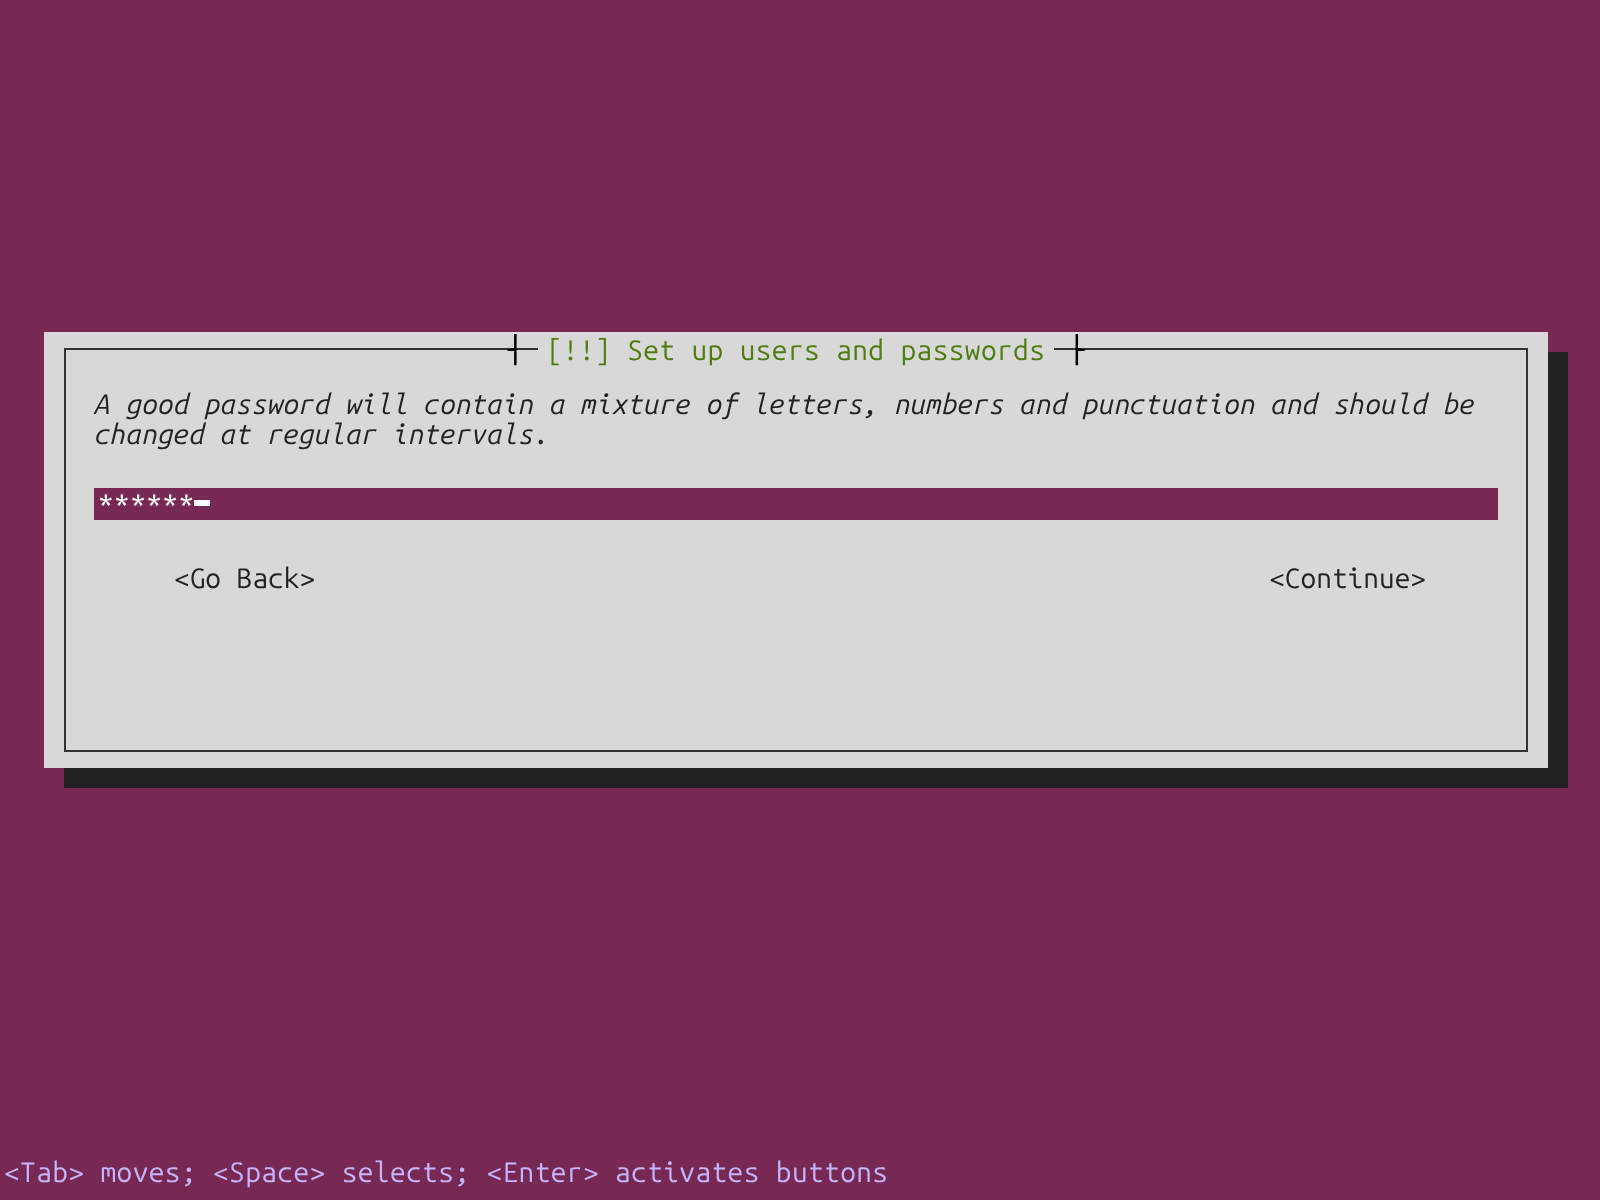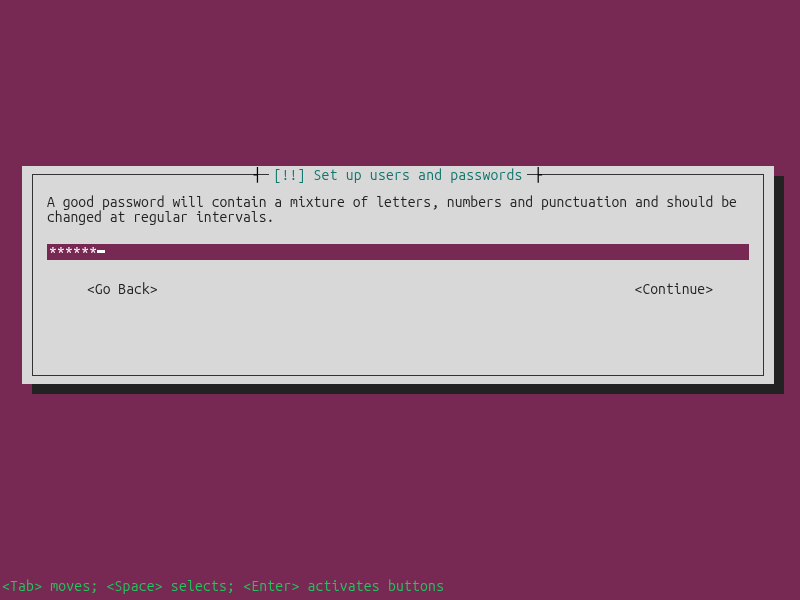--- a/index.html
+++ b/index.html
@@ -42,30 +42,31 @@
       position: absolute;
       top: -8px;
       left: 0;
       right: 0;
       text-align: center;
     }
     .title {
       display: inline-block;
       background: #d8d8d8;
       padding: 0 4px;
-      color: #0f766e;
+      color: #4d7c0f;
       letter-spacing: 0.2px;
     }
     .content {
       padding: 20px 14px 10px 14px;
       color: #222;
       line-height: 1.05;
     }
     .desc {
       white-space: pre-wrap;
+      font-style: italic;
     }
     .prompt {
       margin-top: 22px;
     }
     .input-row {
       margin-top: 20px;
       height: 16px;
       background: #772953;
       color: #fff;
       display: flex;
@@ -93,21 +94,21 @@
       color: #222;
       gap: 27px;
     }
     .btn {
       cursor: pointer;
     }
     .footer {
       position: absolute;
       bottom: 6px;
       left: 2px;
-      color: #22c55e;
+      color: #c4b5fd;
       letter-spacing: 0.2px;
     }
   </style>
 </head>
 <body>
 
 <div class="dialog-shadow"></div>
 
 <div class="dialog">
   <div class="inner">

